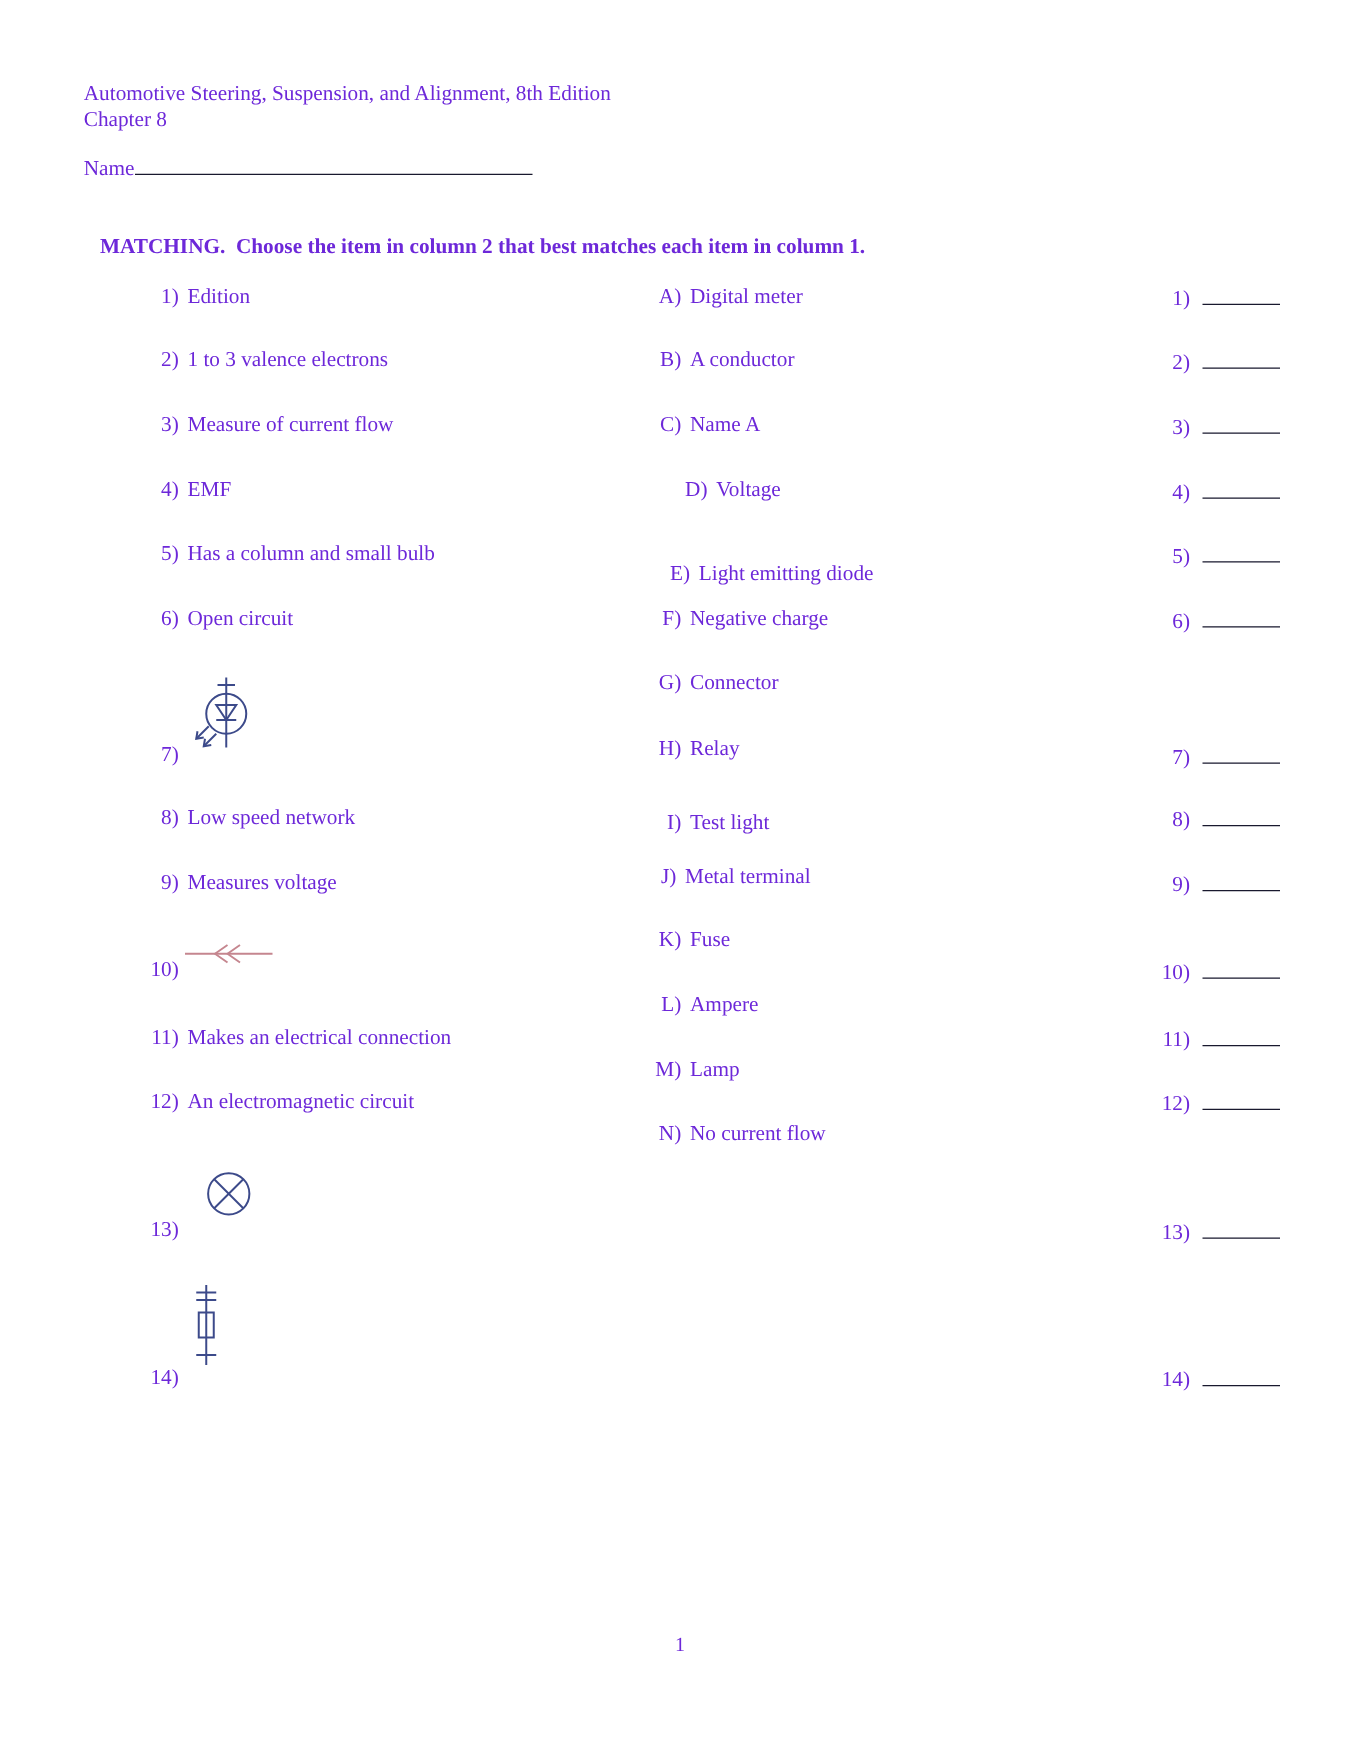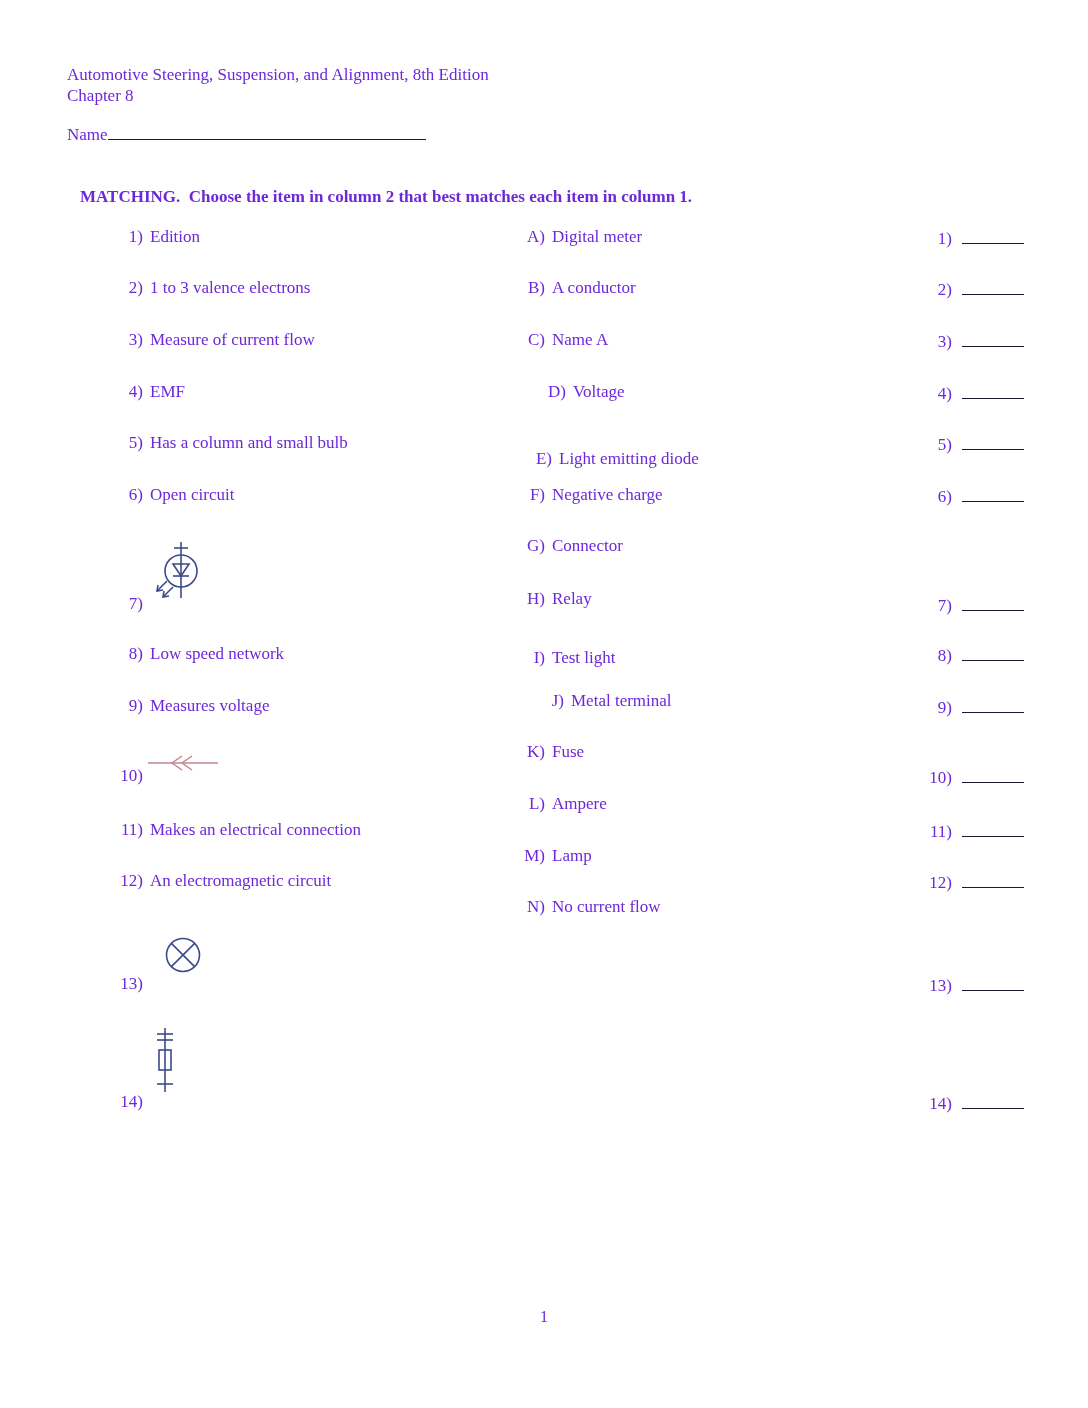--- a/index.html
+++ b/index.html
@@ -100,21 +100,21 @@
 
   <div class="abs" style="left:505px; top:226px;"><span class="letter">A)</span><span>Digital meter</span></div>
   <div class="abs" style="left:505px; top:277px;"><span class="letter">B)</span><span>A conductor</span></div>
   <div class="abs" style="left:505px; top:329px;"><span class="letter">C)</span><span>Name A</span></div>
   <div class="abs" style="left:526px; top:381px;"><span class="letter">D)</span><span>Voltage</span></div>
   <div class="abs" style="left:512px; top:432px;margin-top:16px;"><span class="letter">E)</span><span>Light emitting diode</span></div>
   <div class="abs" style="left:505px; top:484px;"><span class="letter">F)</span><span>Negative charge</span></div>
   <div class="abs" style="left:505px; top:535px;"><span class="letter">G)</span><span>Connector</span></div>
   <div class="abs" style="left:505px; top:588px;"><span class="letter">H)</span><span>Relay</span></div>
   <div class="abs" style="left:505px; top:605px;margin-top:42px;"><span class="letter">I)</span><span>Test light</span></div>
-  <div class="abs" style="left:524px; top:690px;"><span class="letter">J)</span><span>Metal terminal</span></div>
+  <div class="abs" style="left:501px; top:690px;"><span class="letter">J)</span><span>Metal terminal</span></div>
   <div class="abs" style="left:505px; top:741px;"><span class="letter">K)</span><span>Fuse</span></div>
   <div class="abs" style="left:505px; top:793px;"><span class="letter">L)</span><span>Ampere</span></div>
   <div class="abs" style="left:505px; top:845px;"><span class="letter">M)</span><span>Lamp</span></div>
   <div class="abs" style="left:505px; top:896px;"><span class="letter">N)</span><span>No current flow</span></div>
 
   <div class="abs" style="left:900px; top:226px;"><span class="ans-num">1)</span><span class="blank"></span></div>
   <div class="abs" style="left:900px; top:277px;"><span class="ans-num">2)</span><span class="blank"></span></div>
   <div class="abs" style="left:900px; top:329px;"><span class="ans-num">3)</span><span class="blank"></span></div>
   <div class="abs" style="left:900px; top:381px;"><span class="ans-num">4)</span><span class="blank"></span></div>
   <div class="abs" style="left:900px; top:432px;"><span class="ans-num">5)</span><span class="blank"></span></div>

